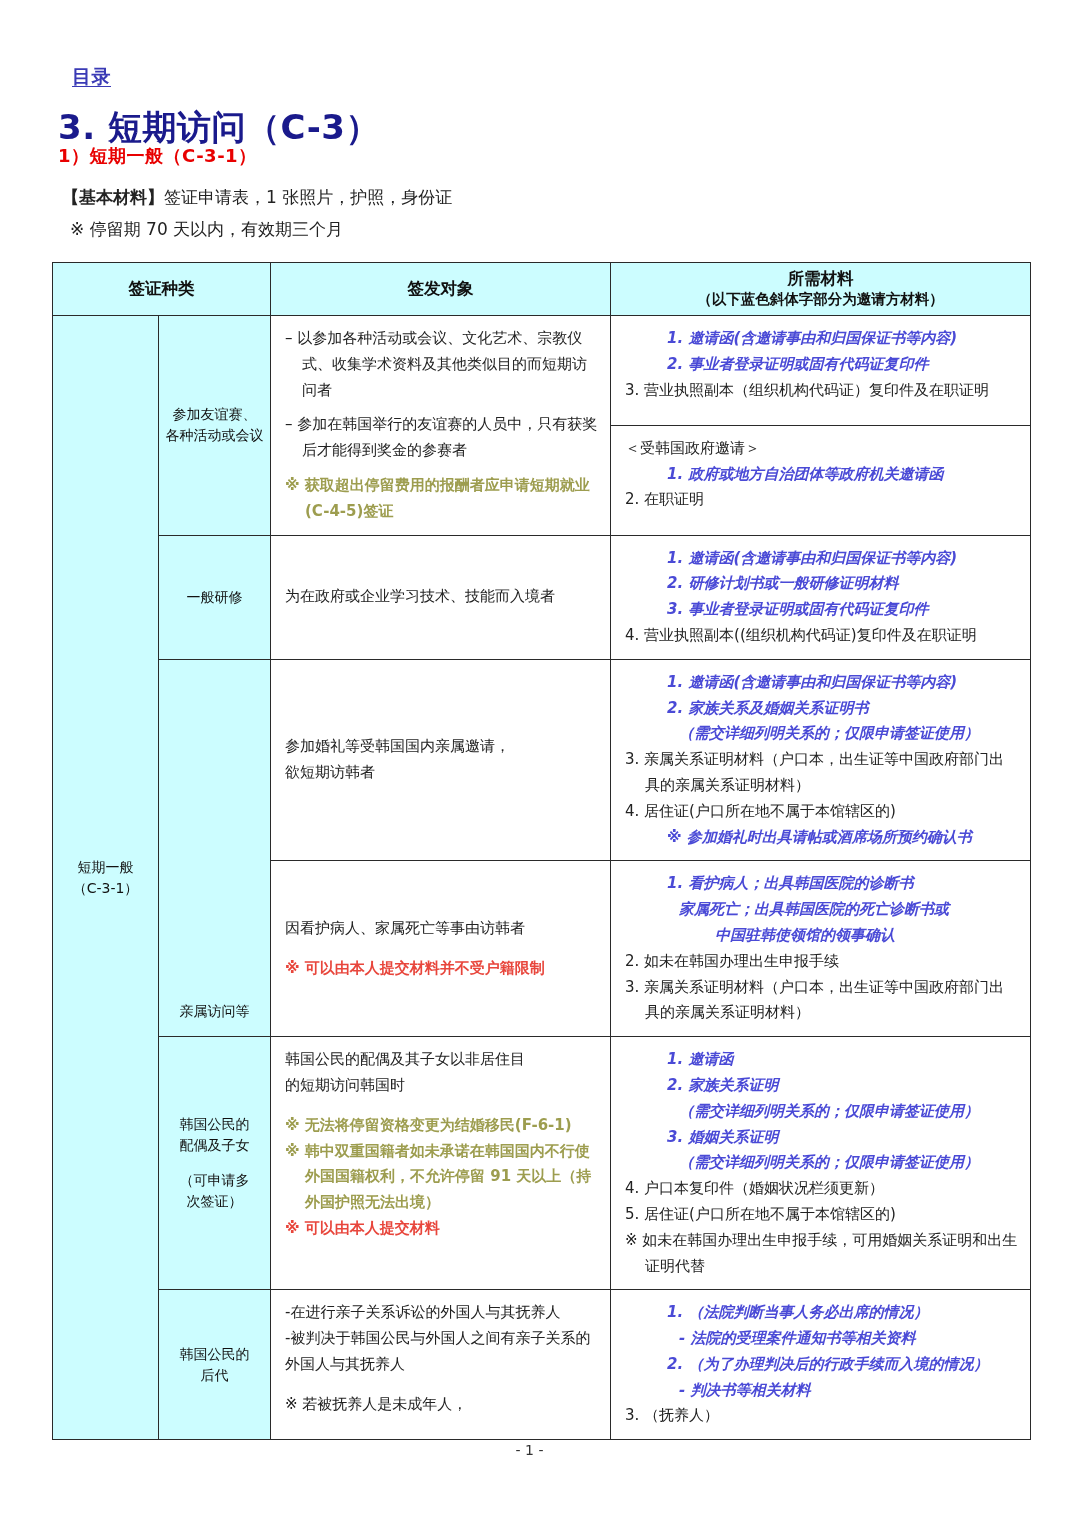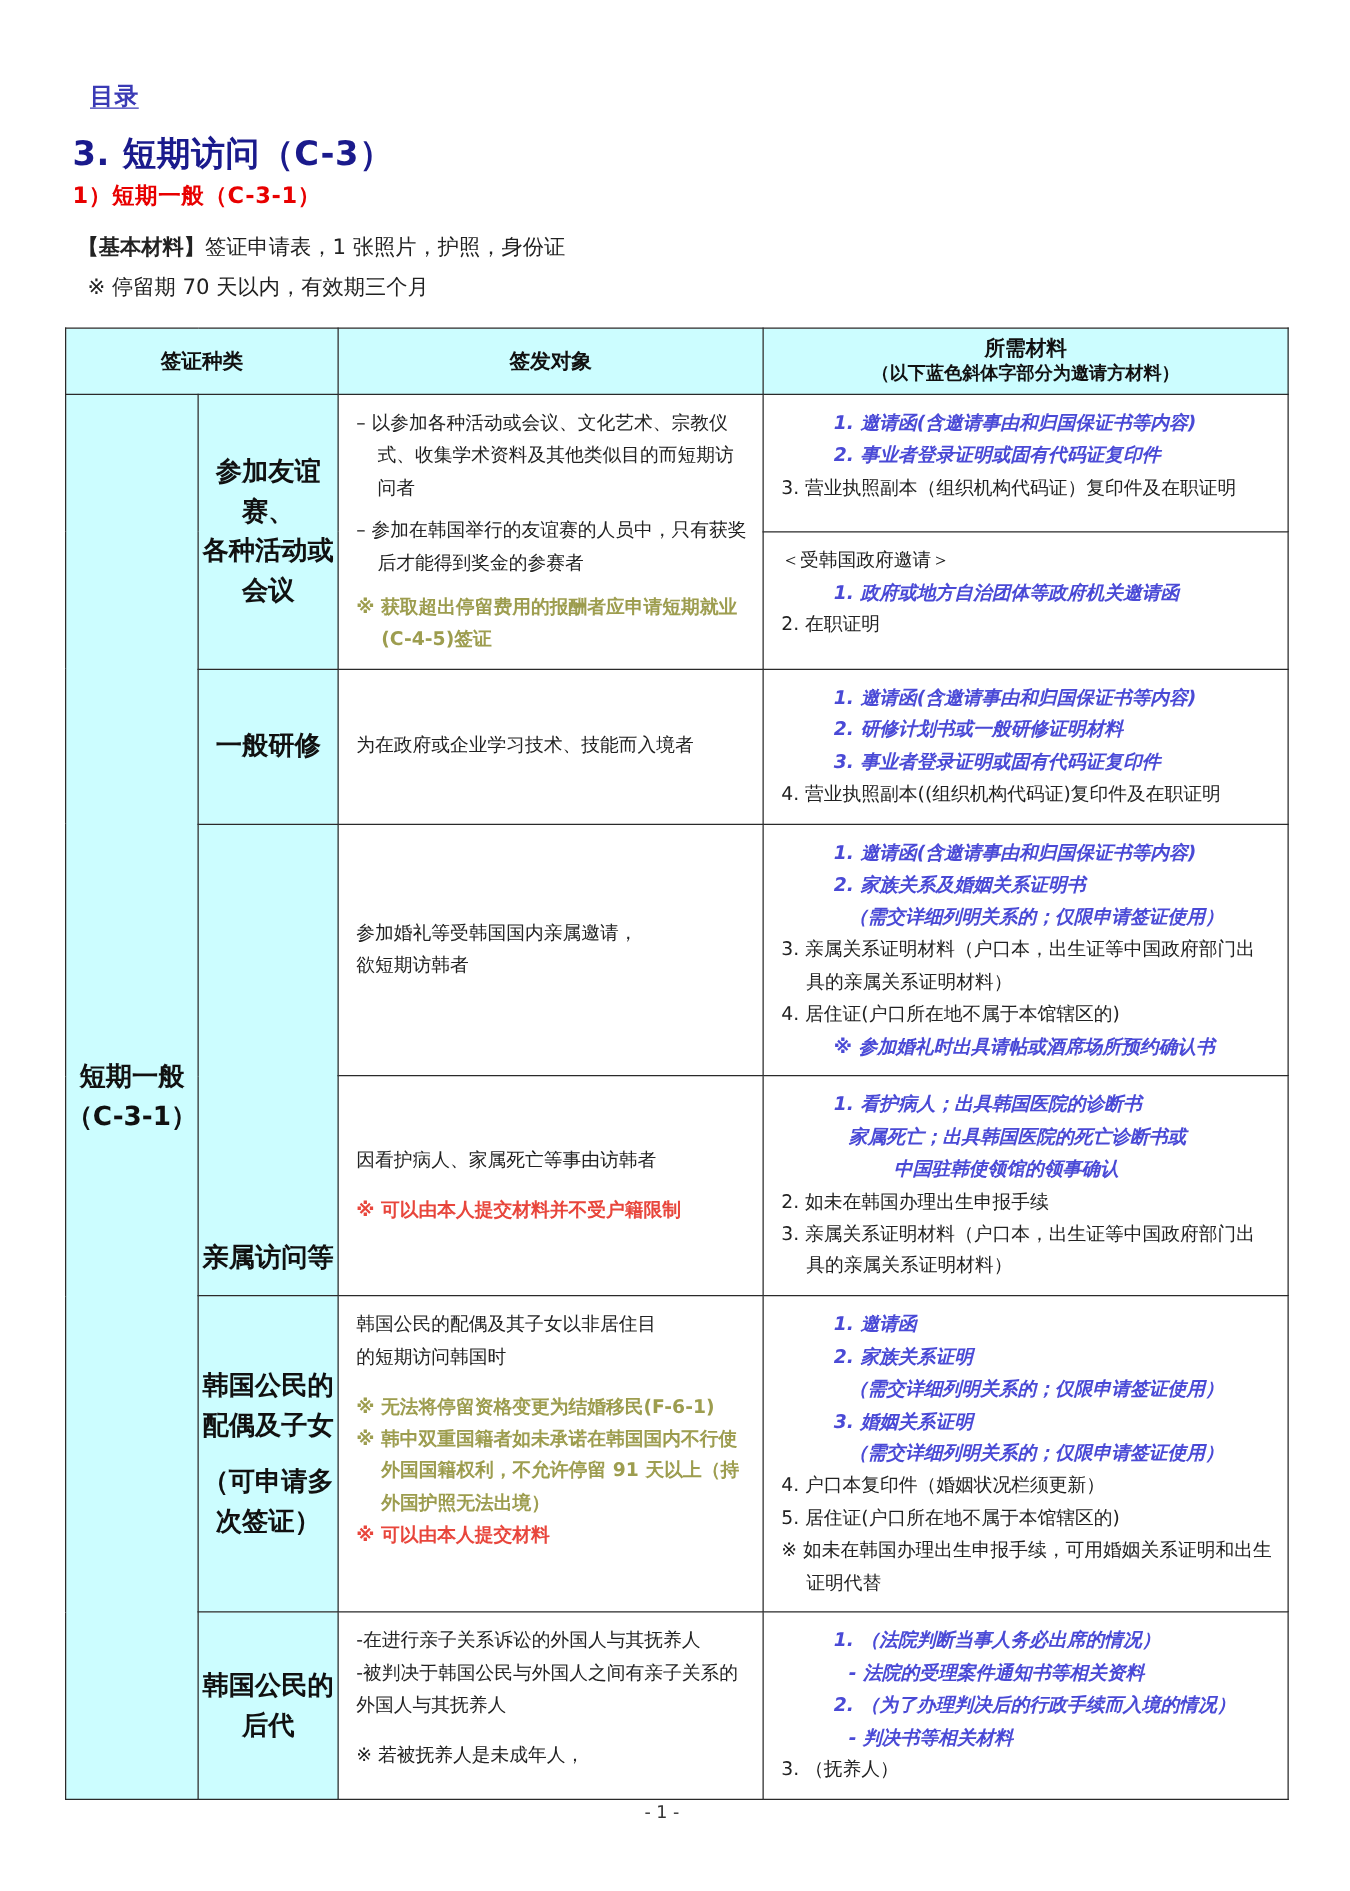--- a/index.html
+++ b/index.html
@@ -14,21 +14,21 @@
 
   
   .toc{
     position:absolute; left:72px; top:64px;
     font-size:19px; font-weight:700; color:#3a3ab5;
     text-decoration:underline; text-underline-offset:3px;
     letter-spacing:.5px;
   }
   .h-main{
     position:absolute; left:58px; top:105px;
-    font-size:27px; font-weight:800; color:#1a1a8c;
+    font-size:34px; font-weight:800; color:#1a1a8c;
     letter-spacing:.5px; white-space:nowrap;
   }
   .h-sub{
     position:absolute; left:58px; top:144px;
     font-size:18px; font-weight:800; color:#e80000;
     letter-spacing:.5px; white-space:nowrap;
   }
   .basic{
     position:absolute; left:62px; top:186px;
     font-size:17px; color:#222; white-space:nowrap;
@@ -64,22 +64,22 @@
   th.hd .sub{
     display:block;
     font-size:14.5px;
     font-weight:800;
     color:#111;
   }
 
   
   td.cat{
     text-align:center;
-    font-size:21px;
-    font-weight:700;
+    font-size:14px;
+    font-weight:400;
     color:#111;
     line-height:1.5;
     background:#ccfdff;
     margin-left:36px;
   }
   td.cat .ln{display:block;}
   td.cat.bottomish{vertical-align:bottom;padding-bottom:14px;}
 
   
   td.body{

